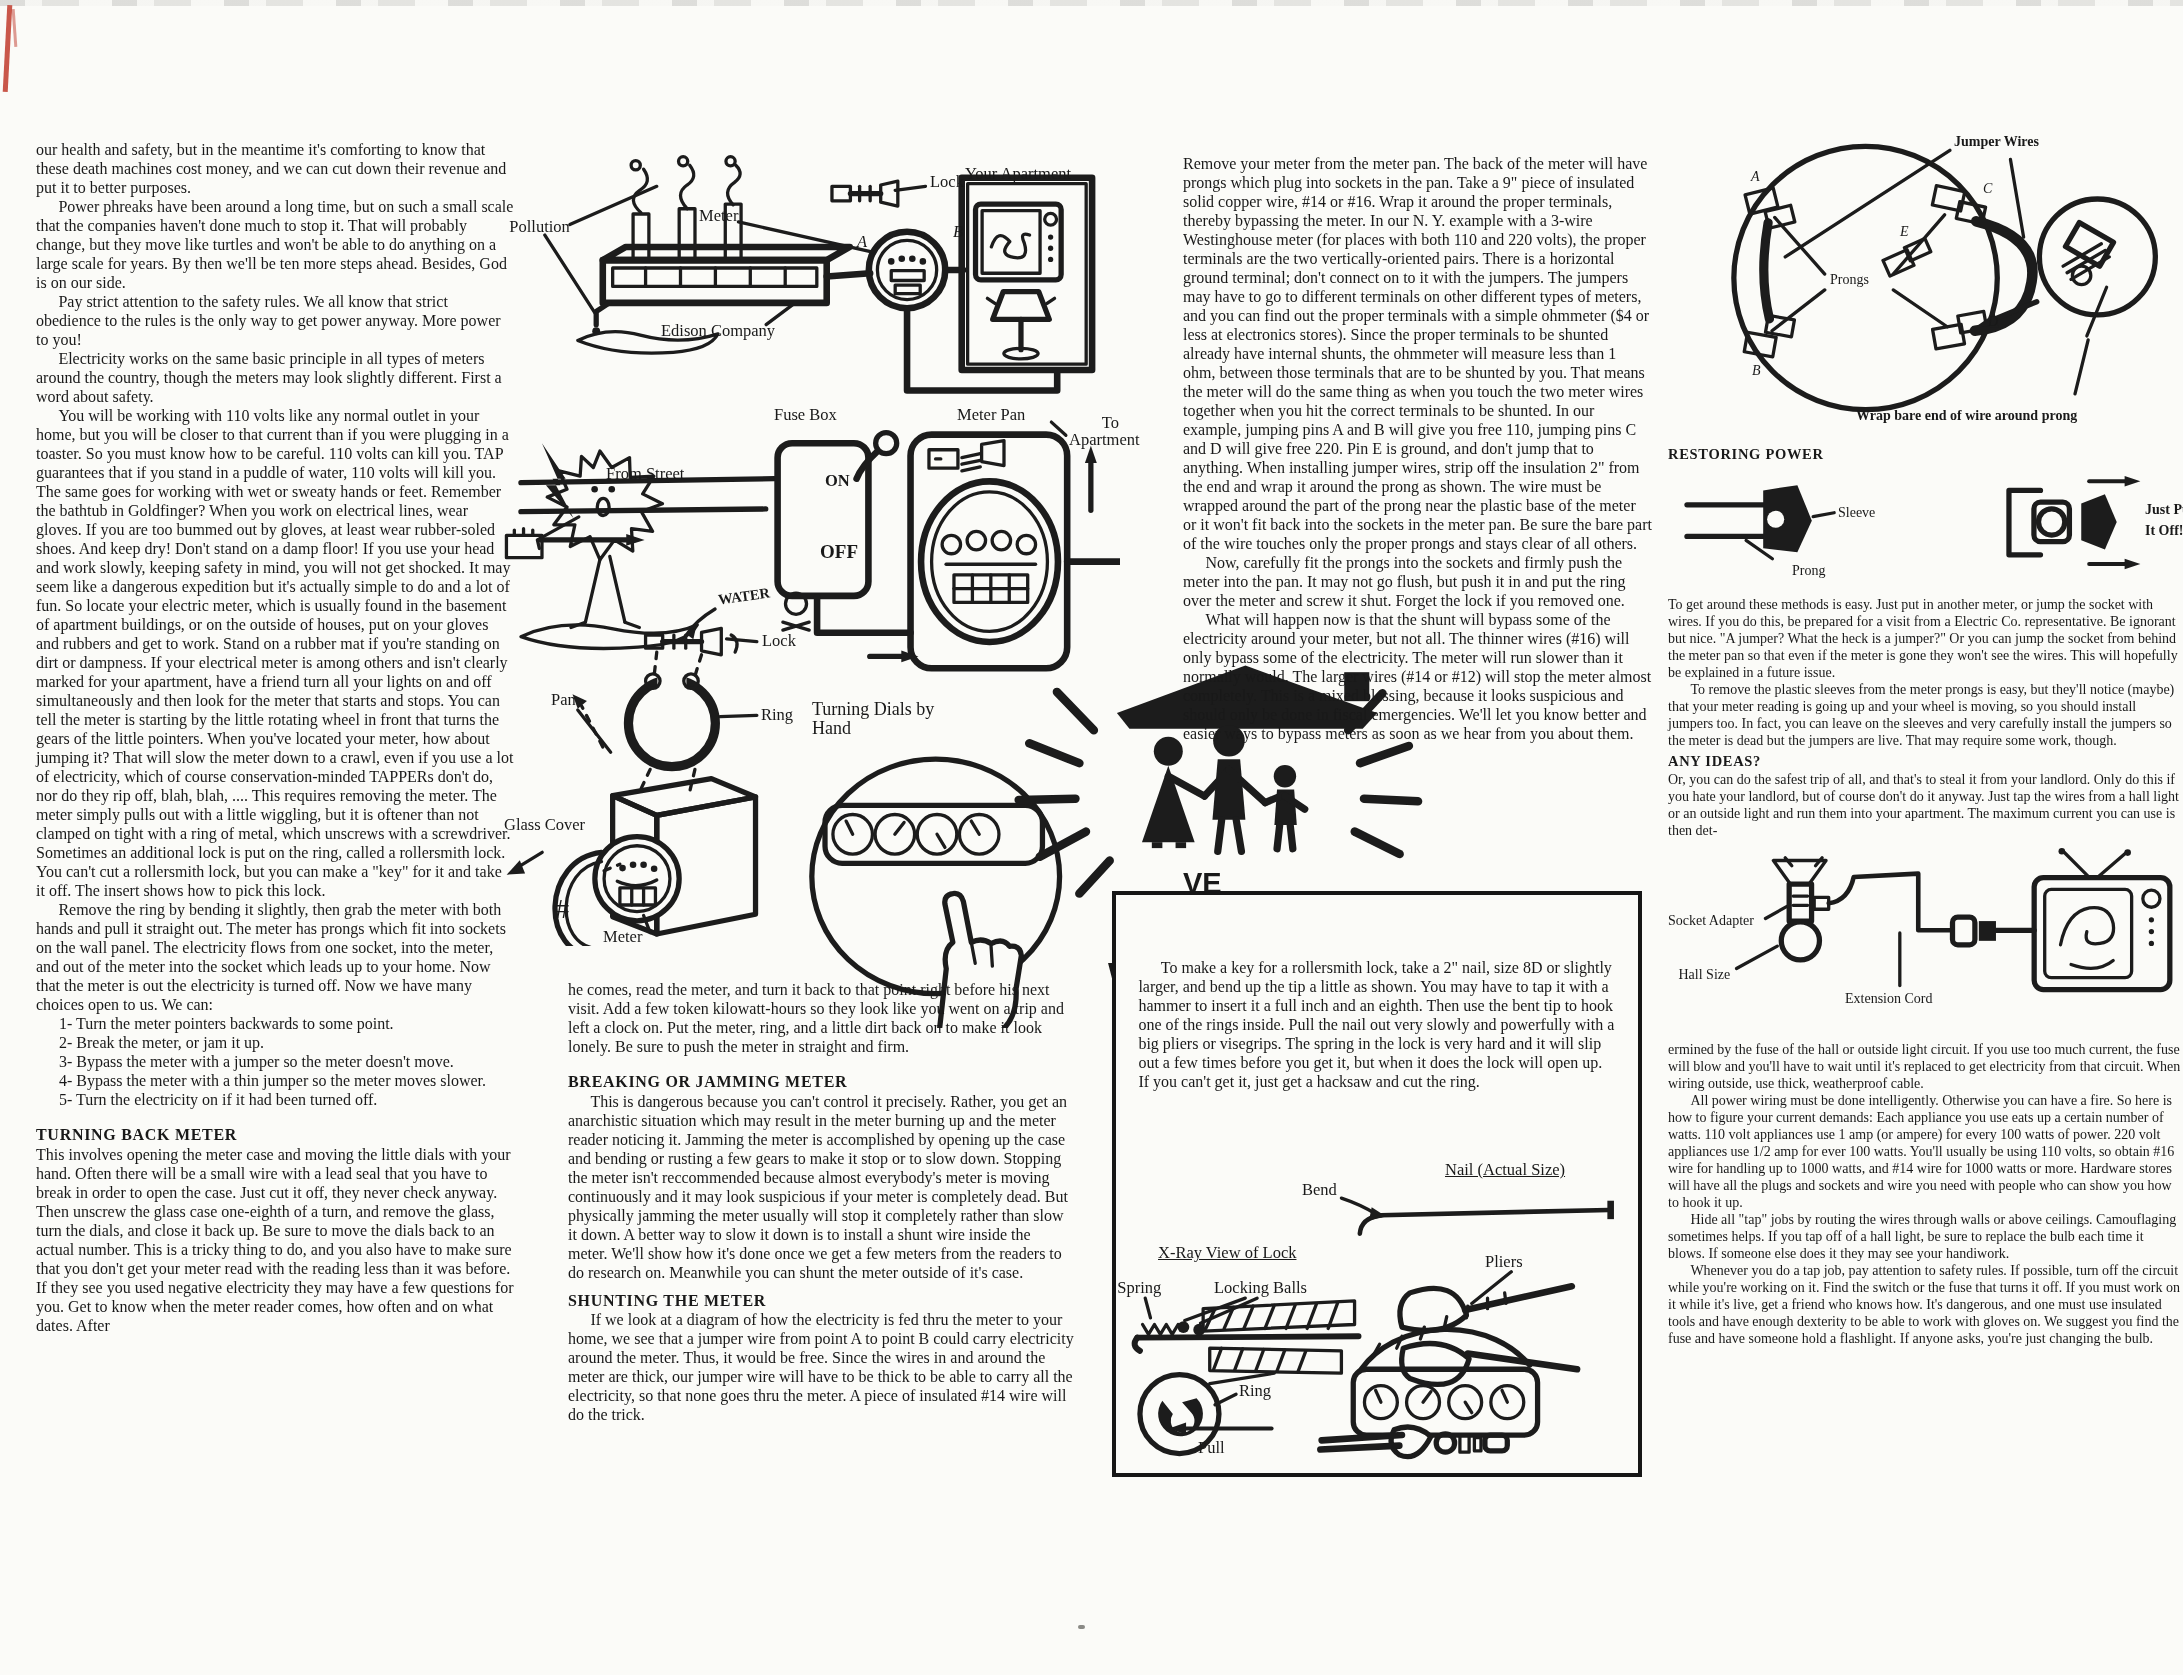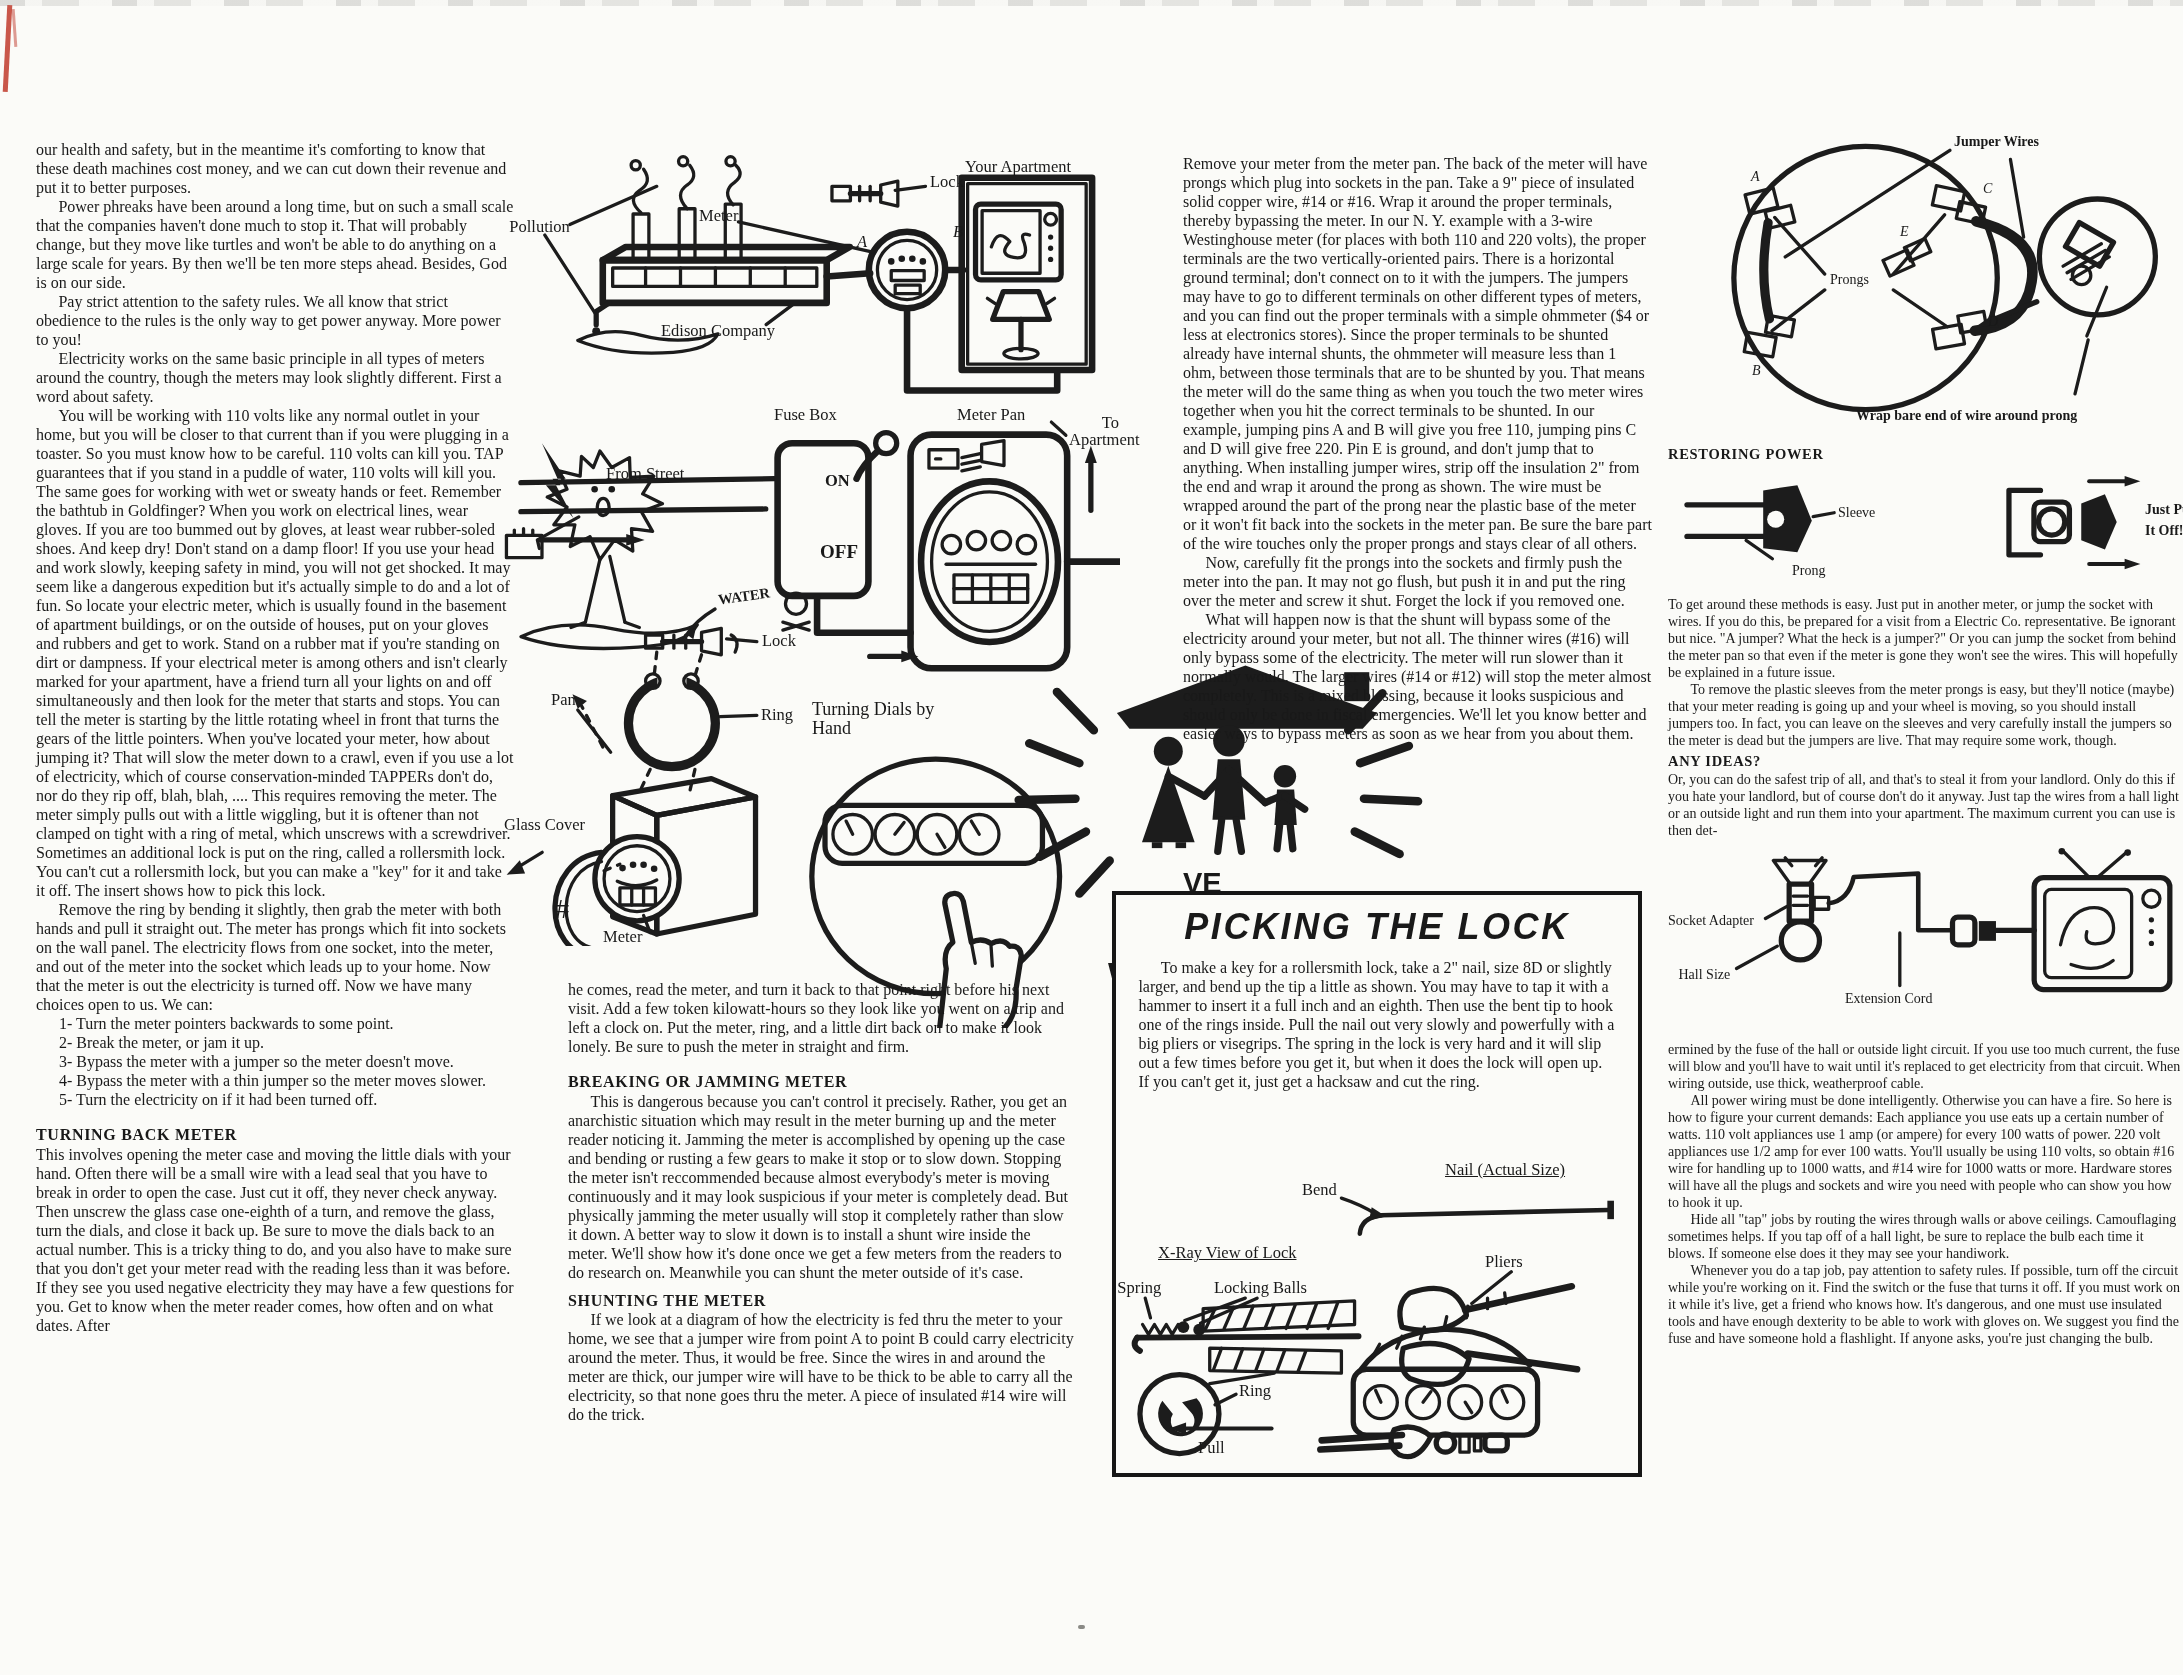--- a/index.html
+++ b/index.html
@@ -126,21 +126,21 @@
     <line class="s" x1="746" y1="236" x2="734" y2="228"></line>
     <line class="s" x1="824" y1="236" x2="836" y2="228"></line>
     <line class="s w" x1="785" y1="260" x2="785" y2="306"></line>
     <ellipse class="s" cx="785" cy="312" rx="26" ry="8"></ellipse>
 
     <line class="s" x1="398" y1="268" x2="438" y2="238"></line>
   </svg>
   <span class="lbl" style="left:5.3px;top:69px">Pollution</span>
   <span class="lbl" style="left:195px;top:58px">Meter</span>
   <span class="lbl" style="left:426px;top:24px">Lock</span>
-  <span class="lbl" style="left:461px;top:9px">Your Apartment</span>
+  <span class="lbl" style="left:461px;top:16px">Your Apartment</span>
   <span class="lbl" style="left:157px;top:173px">Edison Company</span>
   <span class="lbl" style="left:353px;top:84px;font-style:italic">A</span>
   <span class="lbl" style="left:449px;top:74px;font-style:italic">B</span>
 </div>
 
 <div class="diag" style="left:501px;top:405px;width:619px;height:283px;">
   <svg width="619" height="283" viewBox="0 0 940 430">
 
     <polygon class="s" points="150,70 168,95 195,80 196,110 232,108 215,135 245,150 213,162 230,192 198,188 200,222 172,205 150,235 135,200 105,215 112,182 80,182 100,155 70,140 100,128 88,100 120,108 122,78 140,95"></polygon>
     <circle class="f" cx="142" cy="128" r="5"></circle>
@@ -336,21 +336,20 @@
   <p>If we look at a diagram of how the electricity is fed thru the meter to your home, we see that a jumper wire from point A to point B could carry electricity around the meter. Thus, it would be free. Since the wires in and around the meter are thick, our jumper wire will have to be thick to be able to carry all the electricity, so that none goes thru the meter. A piece of insulated #14 wire will do the trick.</p>
 </div>
 
 <div class="col" id="col3" style="left:1183px;top:154px;width:469px;">
   <p class="cont">Remove your meter from the meter pan. The back of the meter will have prongs which plug into sockets in the pan. Take a 9" piece of insulated solid copper wire, #14 or #16. Wrap it around the proper terminals, thereby bypassing the meter. In our N. Y. example with a 3-wire Westinghouse meter (for places with both 110 and 220 volts), the proper terminals are the two vertically-oriented pairs. There is a horizontal ground terminal; don't connect on to it with the jumpers. The jumpers may have to go to different terminals on other different types of meters, and you can find out the proper terminals with a simple ohmmeter ($4 or less at electronics stores). Since the proper terminals to be shunted already have internal shunts, the ohmmeter will measure less than 1 ohm, between those terminals that are to be shunted by you. That means the meter will do the same thing as when you touch the two meter wires together when you hit the correct terminals to be shunted. In our example, jumping pins A and B will give you free 110, jumping pins C and D will give free 220. Pin E is ground, and don't jump that to anything. When installing jumper wires, strip off the insulation 2" from the end and wrap it around the prong as shown. The wire must be wrapped around the part of the prong near the plastic base of the meter or it won't fit back into the sockets in the meter pan. Be sure the bare part of the wire touches only the proper prongs and stays clear of all others.</p>
   <p>Now, carefully fit the prongs into the sockets and firmly push the meter into the pan. It may not go flush, but push it in and put the ring over the meter and screw it shut. Forget the lock if you removed one.</p>
   <p>What will happen now is that the shunt will bypass some of the electricity around your meter, but not all. The thinner wires (#16) will only bypass some of the electricity. The meter will run slower than it normally would. The larger wires (#14 or #12) will stop the meter almost completely. This is a mixed blessing, because it looks suspicious and should only be done in fiscal emergencies. We'll let you know better and easier ways to bypass meters as soon as we hear from you about them.</p>
 </div>
 
 <div class="box" style="left:1112px;top:891px;width:522px;height:578px;">
-  <div class="pk-title">PICKING THE LOCK</div>
   <div class="pk-body">To make a key for a rollersmith lock, take a 2" nail, size 8D or slightly larger, and bend up the tip a little as shown. You may have to tap it with a hammer to insert it a full inch and an eighth. Then use the bent tip to hook one of the rings inside. Pull the nail out very slowly and powerfully with a big pliers or visegrips. The spring in the lock is very hard and it will slip out a few times before you get it, but when it does the lock will open up. If you can't get it, just get a hacksaw and cut the ring.</div>
   <div class="diag" style="left:0px;top:257px;width:514px;height:316px;">
     <svg width="514" height="316" viewBox="0 0 780 480">
 
       <path class="s" style="stroke-width:7" d="M402,96 q-30,4 -32,28"></path>
       <line class="s" style="stroke-width:7" x1="402" y1="96" x2="748" y2="88"></line>
       <rect class="f" x="746" y="74" width="10" height="28"></rect>
       <path class="s" d="M342,70 q30,10 52,24"></path>
       <polygon class="f" points="388,84 410,98 384,104"></polygon>
 

